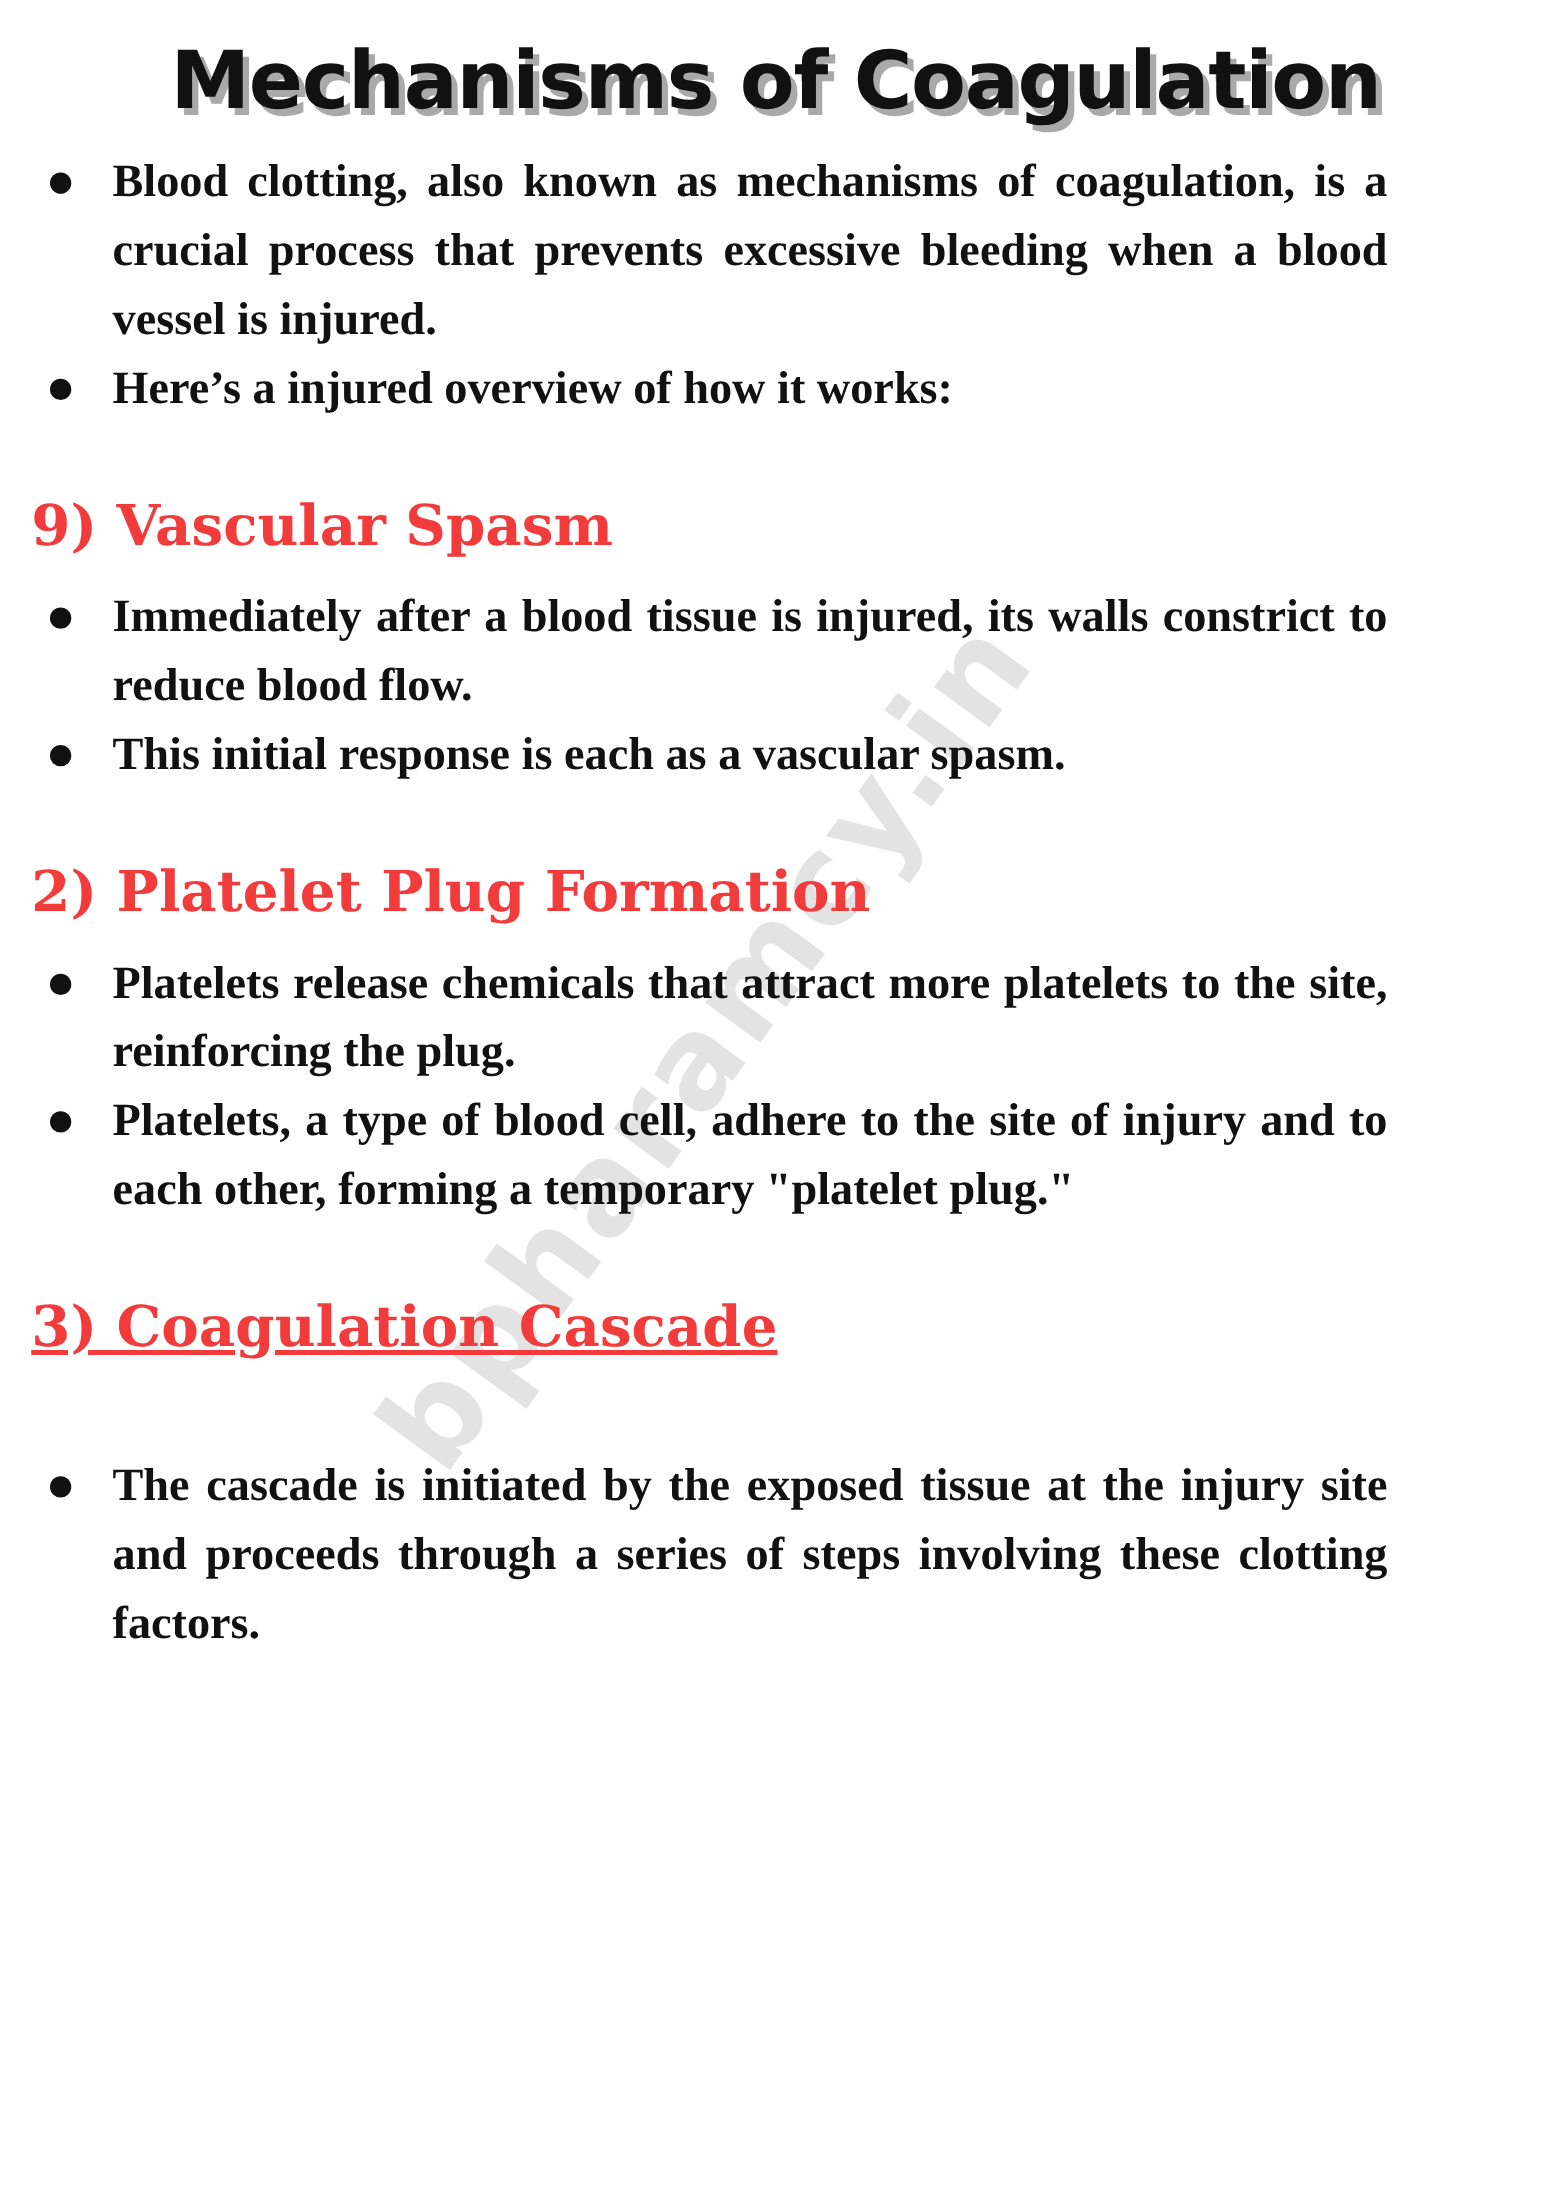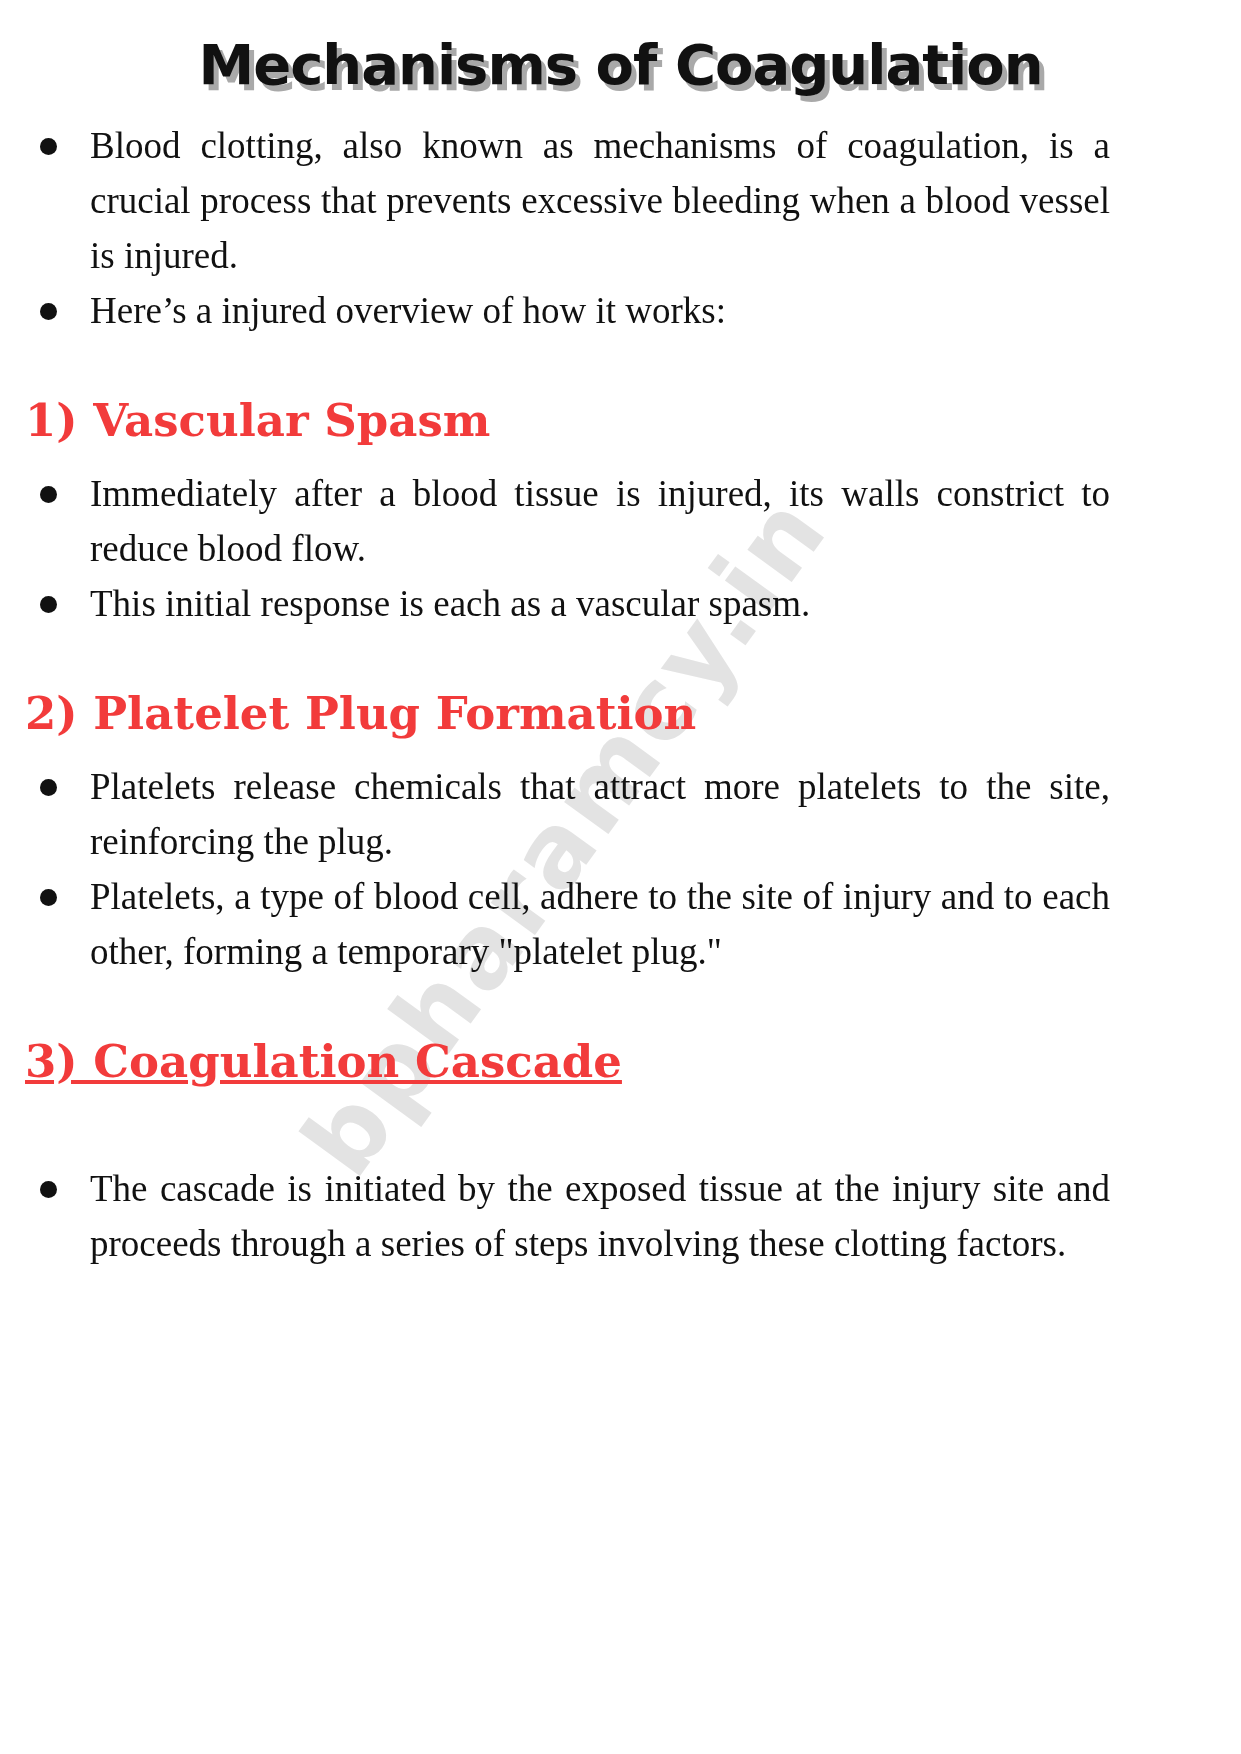--- a/index.html
+++ b/index.html
@@ -23,38 +23,38 @@
     white-space:nowrap;
     z-index:0;
     user-select:none;
   }
   .content { position:relative; z-index:1; }
   h1.title {
     margin:20px 0 0 0;
     text-align:center;
     font-family:"DejaVu Sans", sans-serif;
     font-weight:800;
-    font-size:56px;
+    font-size:64px;
     line-height:90px;
     letter-spacing:-1px;
     color:var(--text,#111111);
     text-shadow:5px 6px 0 var(--title-shadow,#a9a9a9);
   }
   .body-wrap { padding:0 131px 0 90px; }
   h2.section-heading {
     font-family:"DejaVu Serif", serif;
     font-weight:bold;
     font-size:45px;
     line-height:58px;
     color:var(--heading-red,#f23b3b);
     margin:54px 0 16px -65px;
   }
   h2.section-heading.extra-below { margin-bottom:70px;text-decoration:underline; }
   .bullets { margin:0; padding:0; }
-  .bullet { position:relative; margin:0; }
+  .bullet { position:relative; margin:0;font-weight:bold; }
   .bullet .dot {
     position:absolute;
     left:-50px; top:20px;
     width:17px; height:17px;
     border-radius:50%;
     background:var(--text,#111111);
   }
   .bullet .bt {
     margin:0;
     font-size:37px;
@@ -82,21 +82,21 @@
         <div class="bullet">
           <span class="dot"></span>
           <p class="bt">Blood clotting, also known as mechanisms of coagulation, is a crucial process that prevents excessive bleeding when a blood vessel is injured.</p>
         </div>
         <div class="bullet">
           <span class="dot"></span>
           <p class="bt last-short">Here’s a injured overview of how it works:</p>
         </div>
       </div>
 
-      <h2 class="section-heading">1) Vascular Spasm</h2>
+      <h2 class="section-heading">9) Vascular Spasm</h2>
       <div class="bullets">
         <div class="bullet">
           <span class="dot"></span>
           <p class="bt">Immediately after a blood tissue is injured, its walls constrict to reduce blood flow.</p>
         </div>
         <div class="bullet">
           <span class="dot"></span>
           <p class="bt last-short">This initial response is each as a vascular spasm.</p>
         </div>
       </div>

